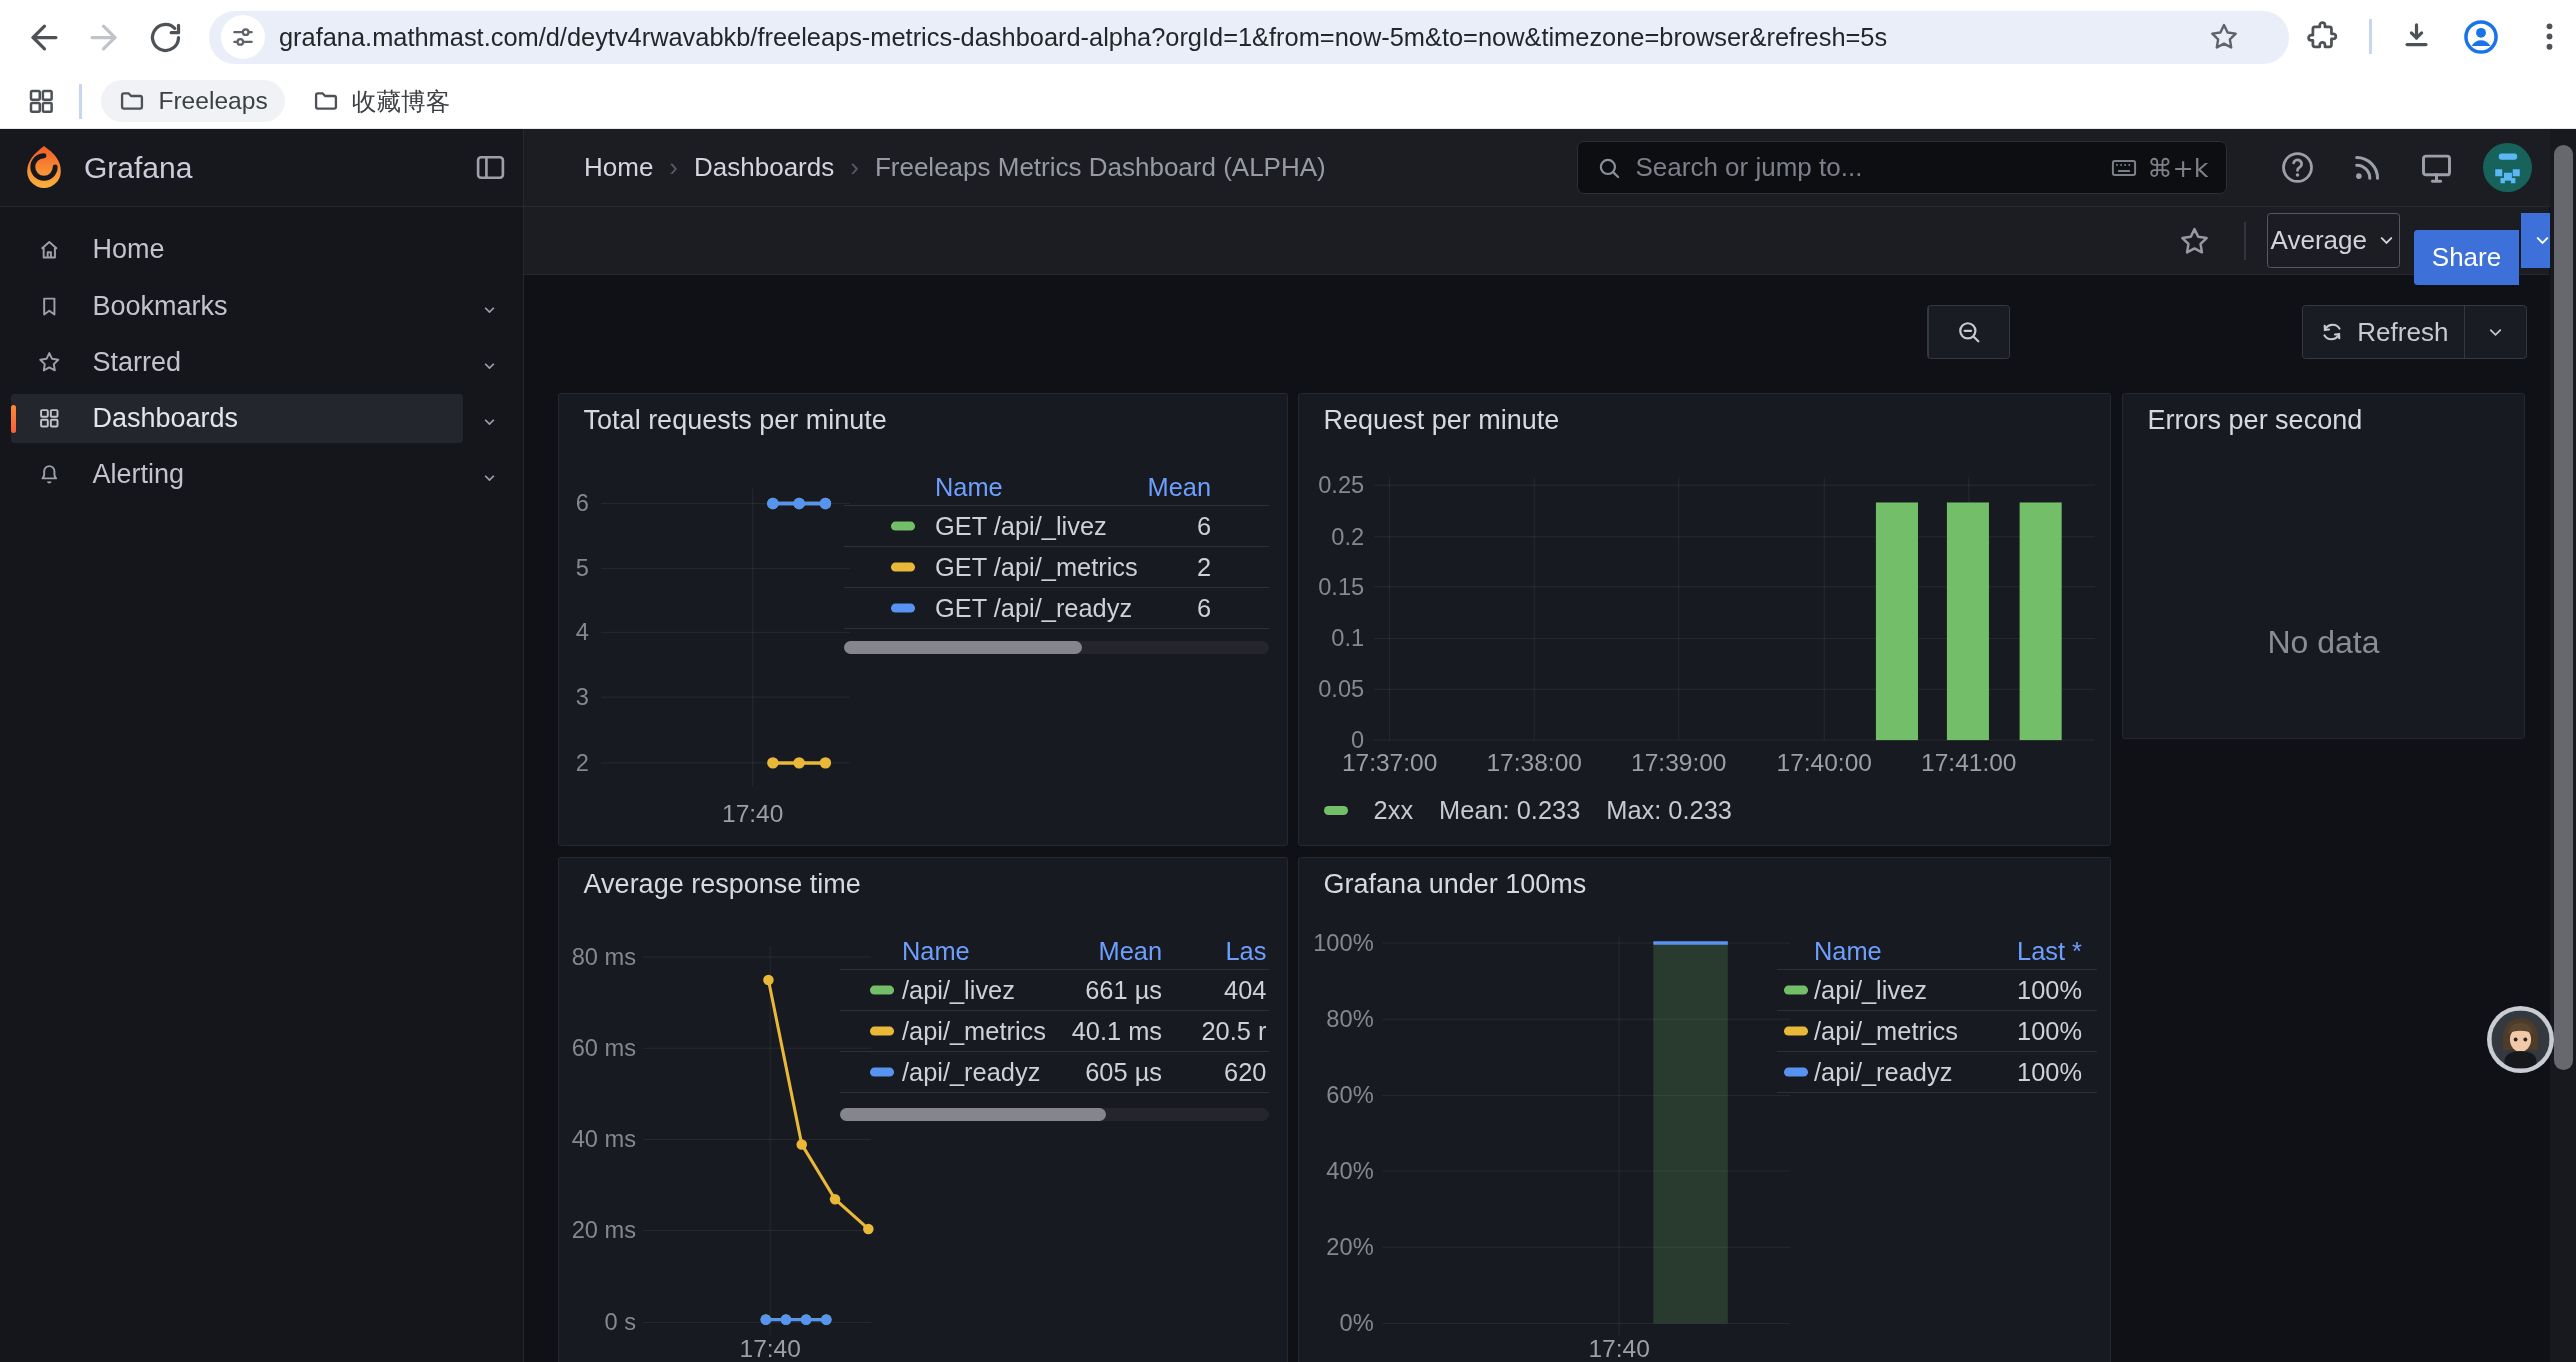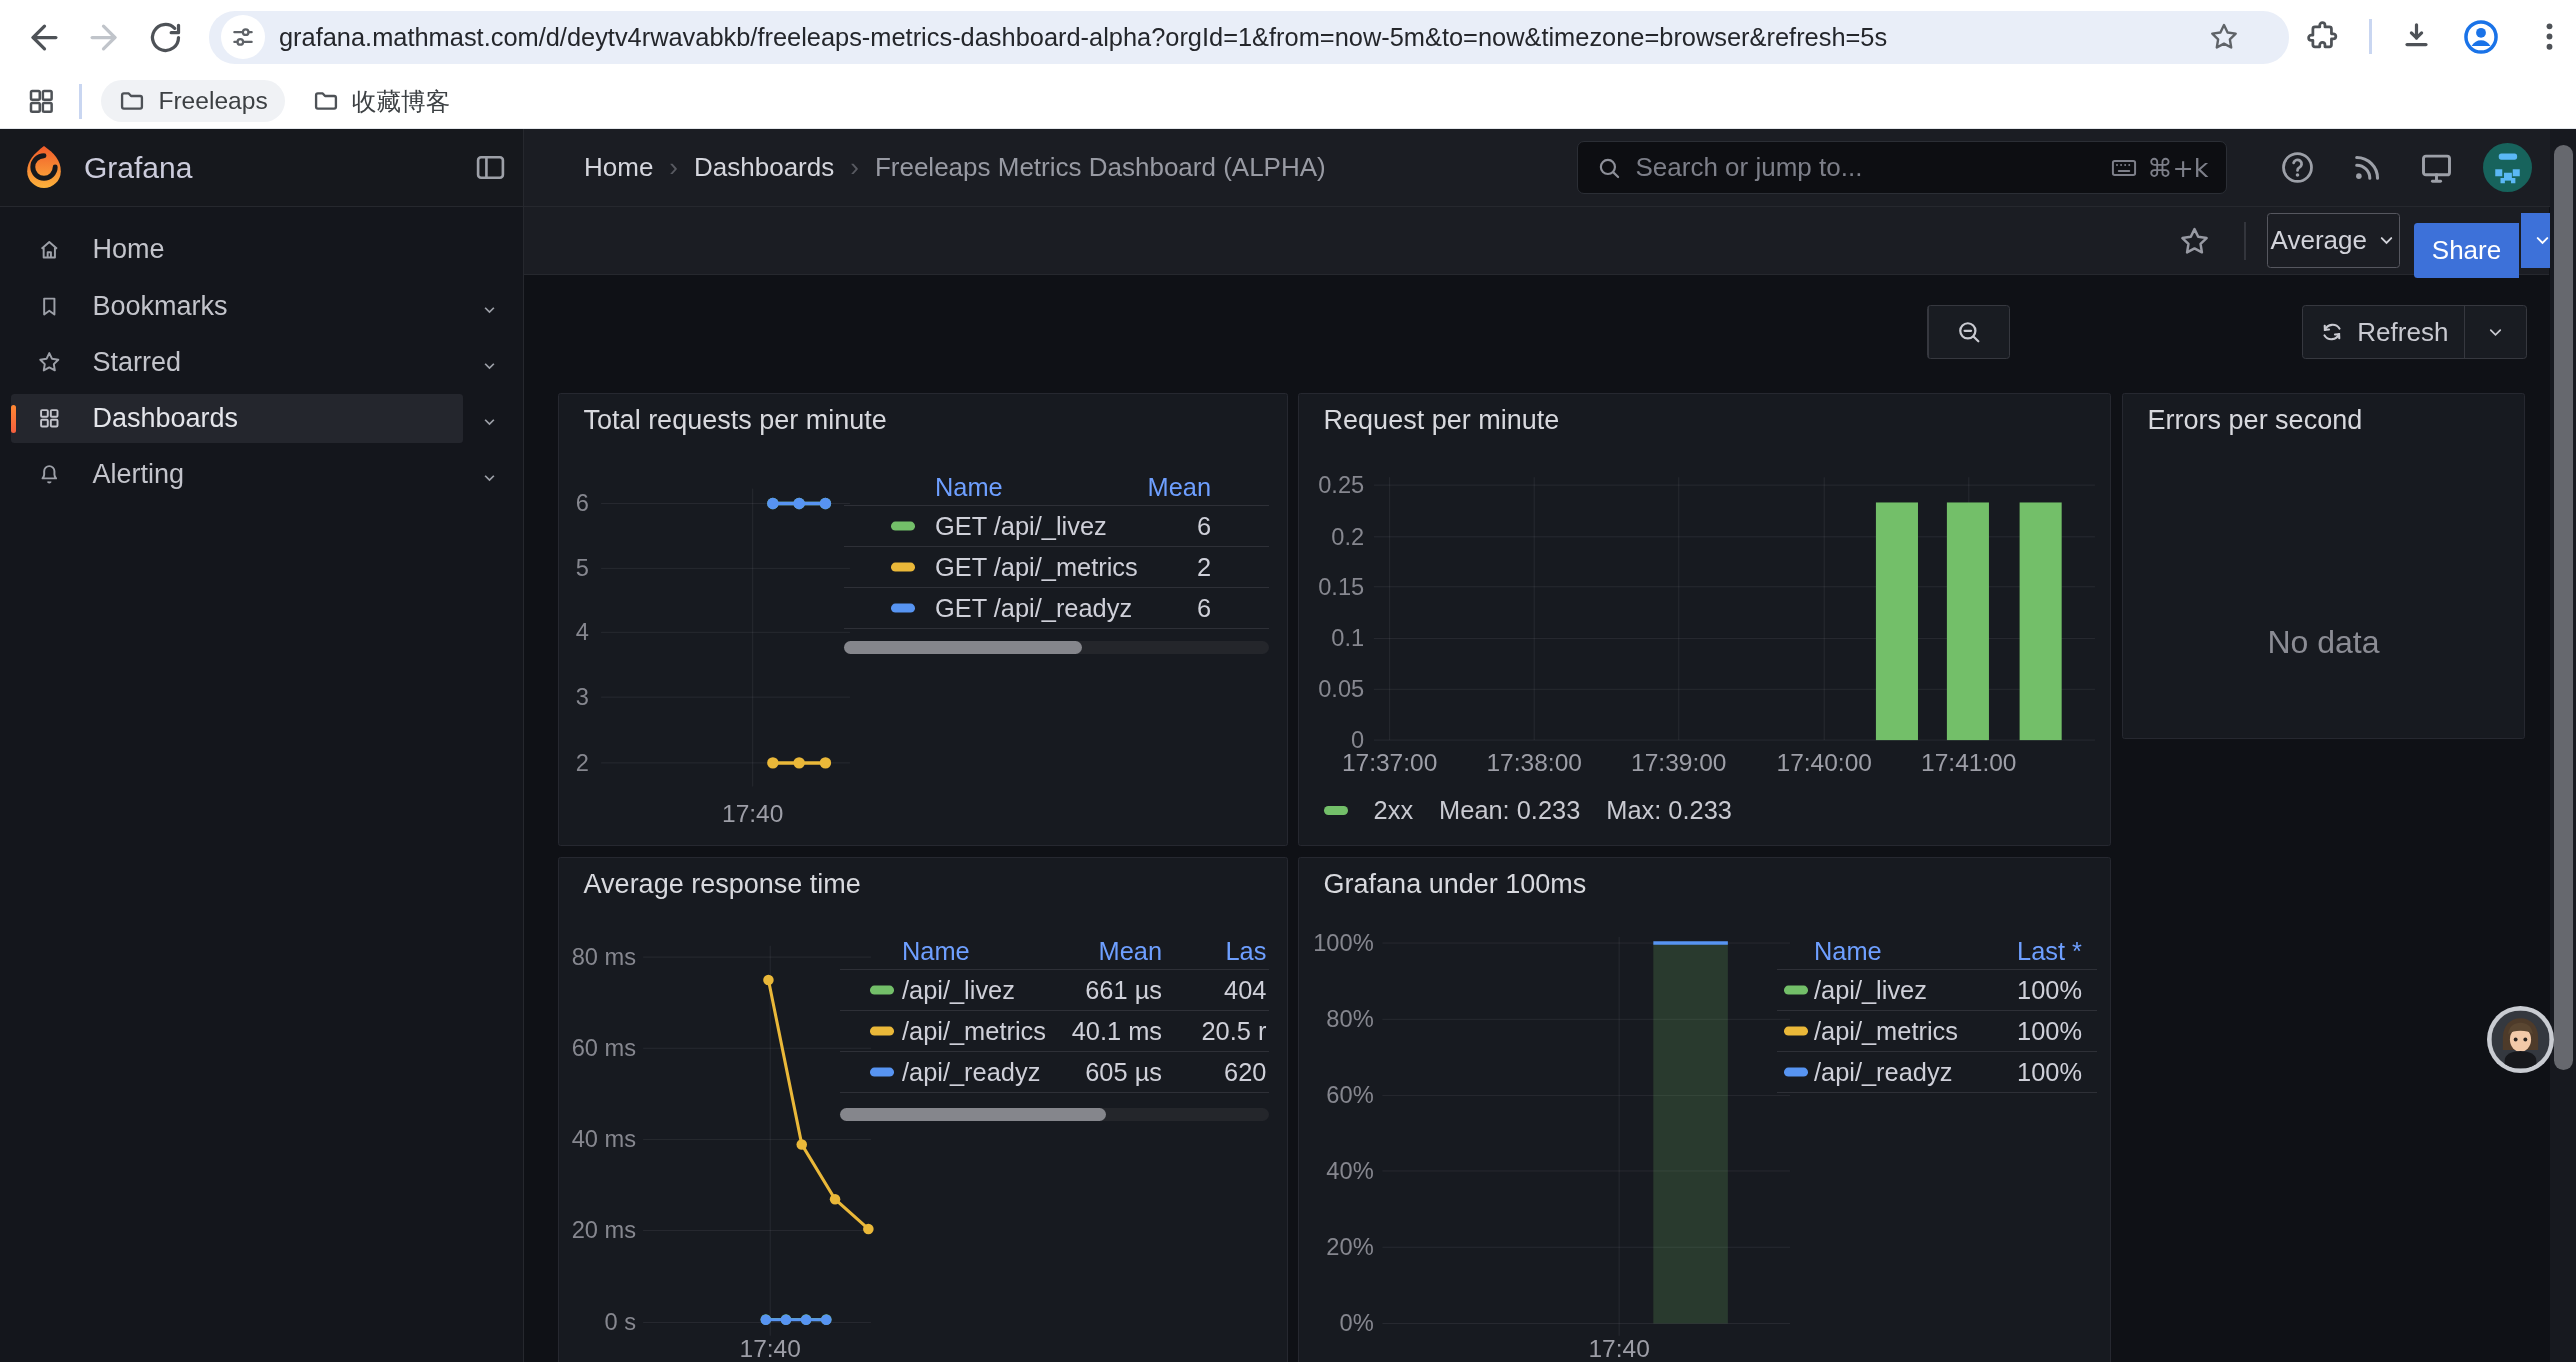--- a/index.html
+++ b/index.html
@@ -44,21 +44,21 @@
   .kbd-hint { display:flex; align-items:center; gap:8.8px; color:#7d7f89; font-size:25.4px; }
   .glyph { font-family:"DejaVu Sans",sans-serif; }
   .tn-iconbtn { top:17.5px; width:42px; height:42px; color:#9da0a8; display:flex; align-items:center; justify-content:center; }
 
   #dash-toolbar { left:524px; top:78px; width:2025px; height:68px; background:#1b1d23; border-bottom:0.9px solid #26282e; }
   #star-btn { left:1654px; top:17.5px; color:#989aa3; }
   #tb-divider { left:1720px; top:15px; width:1.8px; height:38px; background:#33353c; }
   #export-btn { left:1743px; top:6.1px; width:133px; height:55px; border:0.9px solid #56575f;
     border-radius:3.5px; display:flex; align-items:center; justify-content:center; gap:10.5px;
     color:#d2d3da; font-size:26px; font-weight:500; }
-  #share-btn { left:1890px; top:16px; width:105px; height:55px; background:#3D71D9;
+  #share-btn { left:1890px; top:23px; width:105px; height:55px; background:#3D71D9;
     border-radius:3.5px 0 0 3.5px; display:flex; align-items:center; justify-content:center;
     color:#ffffff; font-size:26px; font-weight:500; }
   #share-caret { left:1997px; top:6.1px; width:43px; height:55px; background:#3D71D9;
     border-radius:0 3.5px 3.5px 0; display:flex; align-items:center; justify-content:center; color:#fff; }
 
   #sidebar { left:0; top:78px; width:524px; height:1156px; background:#14161c; border-right:0.9px solid #26282e; }
   .sb-item { position:absolute; left:10.5px; width:452px; height:49px; border-radius:3.5px;
     display:flex; align-items:center; color:#c3c4cb; font-size:27px; }
   .sb-item .sb-ico { position:absolute; left:26px; top:12.3px; width:24.6px; height:24.6px; color:#9da0a8; }
   .sb-item .sb-label { position:absolute; left:82px; }

